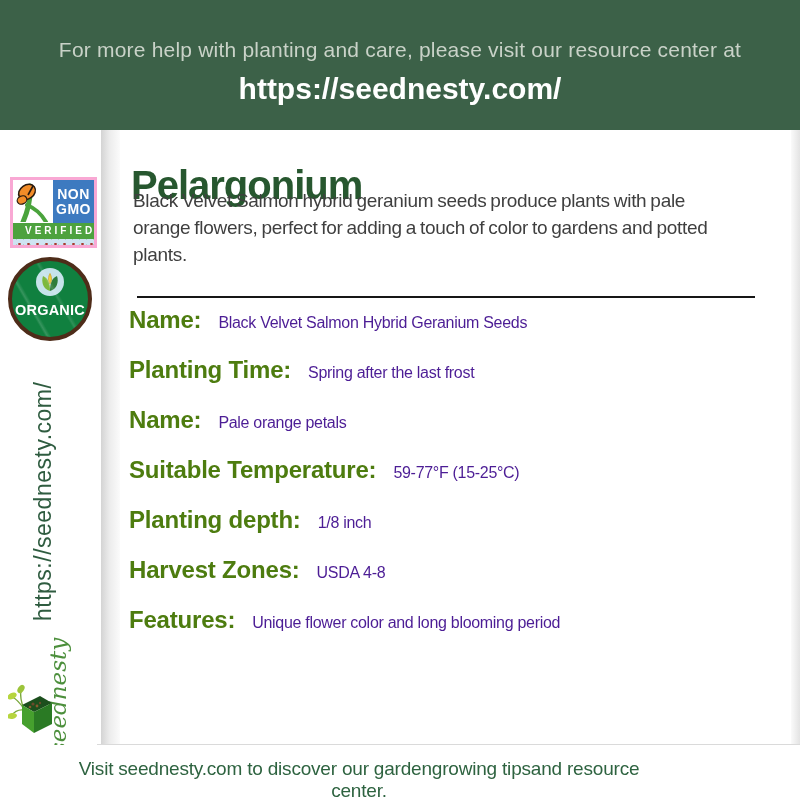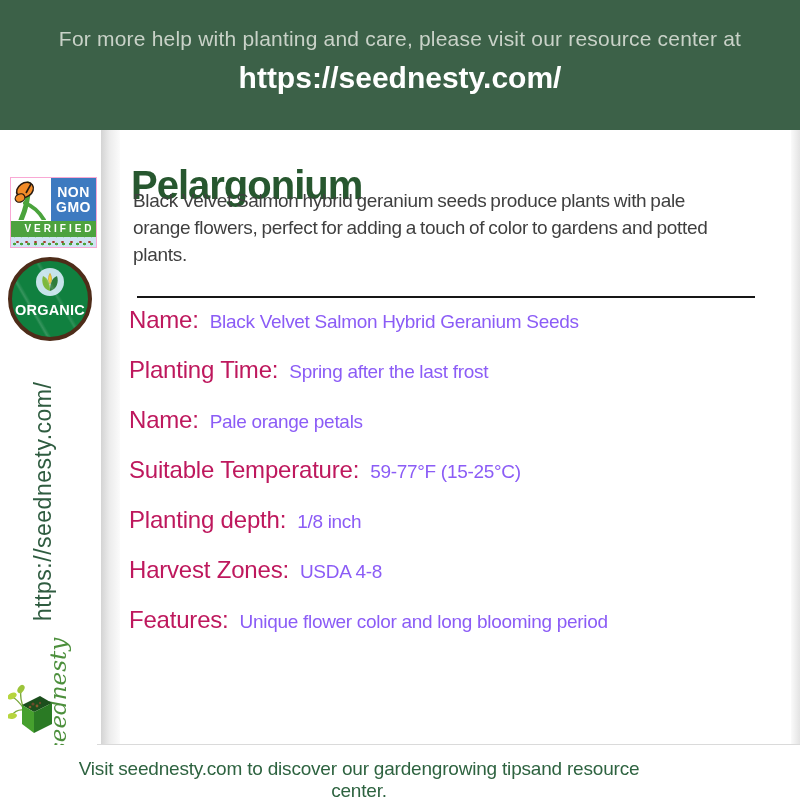--- a/index.html
+++ b/index.html
@@ -8,39 +8,39 @@
     background:#ffffff;
     font-family:"Liberation Sans", sans-serif;
   }
 
   
   .banner {
     position:absolute; left:0; top:0; width:800px; height:130px;
     background:#3c6148; text-align:center; box-sizing:border-box;
   }
   .banner-sub {
-    margin-top:27px; font-size:21px; color:#c9d2c8; letter-spacing:.2px;
+    margin-top:38px; font-size:21px; color:#c9d2c8; letter-spacing:.2px;
   }
   .banner-url {
     margin-top:10px; font-size:30px; font-weight:bold; color:#ffffff;
   }
 
   
   .shadow-left {
     position:absolute; left:101px; top:130px; width:19px; height:614px;
     background:linear-gradient(to right,#d4d4d4 0%,#ececec 45%,#fbfbfb 100%);
   }
   .shadow-right {
     position:absolute; left:791px; top:130px; width:9px; height:614px;
     background:linear-gradient(to right,#fafafa 0%,#e3e3e3 100%);
   }
 
   .nongmo {
     position:absolute; left:10px; top:177px; width:87px; height:71px;
-    background:#ffffff; border:1px solid #f9a8d4; box-sizing:border-box;
+    background:#ffffff; border:3px solid #f9a8d4; box-sizing:border-box;
     display:flex; flex-direction:column;
   }
   .ng-top { display:flex; height:43px; }
   .ng-art { width:40px; position:relative; background:#ffffff; }
   .ng-art svg { position:absolute; left:1px; top:1px; }
   .ng-blue {
     flex:1; background:#3d7ac0; color:#fff; font-weight:bold; font-size:14px;
     line-height:15px; display:flex; flex-direction:column; justify-content:center;
     align-items:center; letter-spacing:.5px;
   }
@@ -97,24 +97,24 @@
     font-size:19px; line-height:27px; color:#3f3f3f;
     letter-spacing:-.3px; word-spacing:-1px; white-space:pre-line;
   }
   .divider {
     position:absolute; left:137px; top:296px; width:618px; height:2px;
     background:#161616;
   }
   .details { position:absolute; left:129px; top:306px; }
   .row { height:30px; margin-bottom:20px; white-space:nowrap; }
   .lbl {
-    font-size:24px; font-weight:normal; color:#be185d; letter-spacing:-.2px;
+    font-size:24px; font-weight:bold; color:#4d7c0f; letter-spacing:-.2px;
   }
   .val {
-    font-size:19px; color:#8b5cf6; margin-left:11px; letter-spacing:-.3px;
+    font-size:16px; color:#4c1d95; margin-left:17px; letter-spacing:-.3px;
   }
 
   
   .footer-line {
     position:absolute; left:97px; top:744px; width:703px; height:1px;
     background:#dadada;
   }
   .footer {
     position:absolute; left:0; top:745px; width:668px; height:55px;
     background:#ffffff; box-sizing:border-box;

